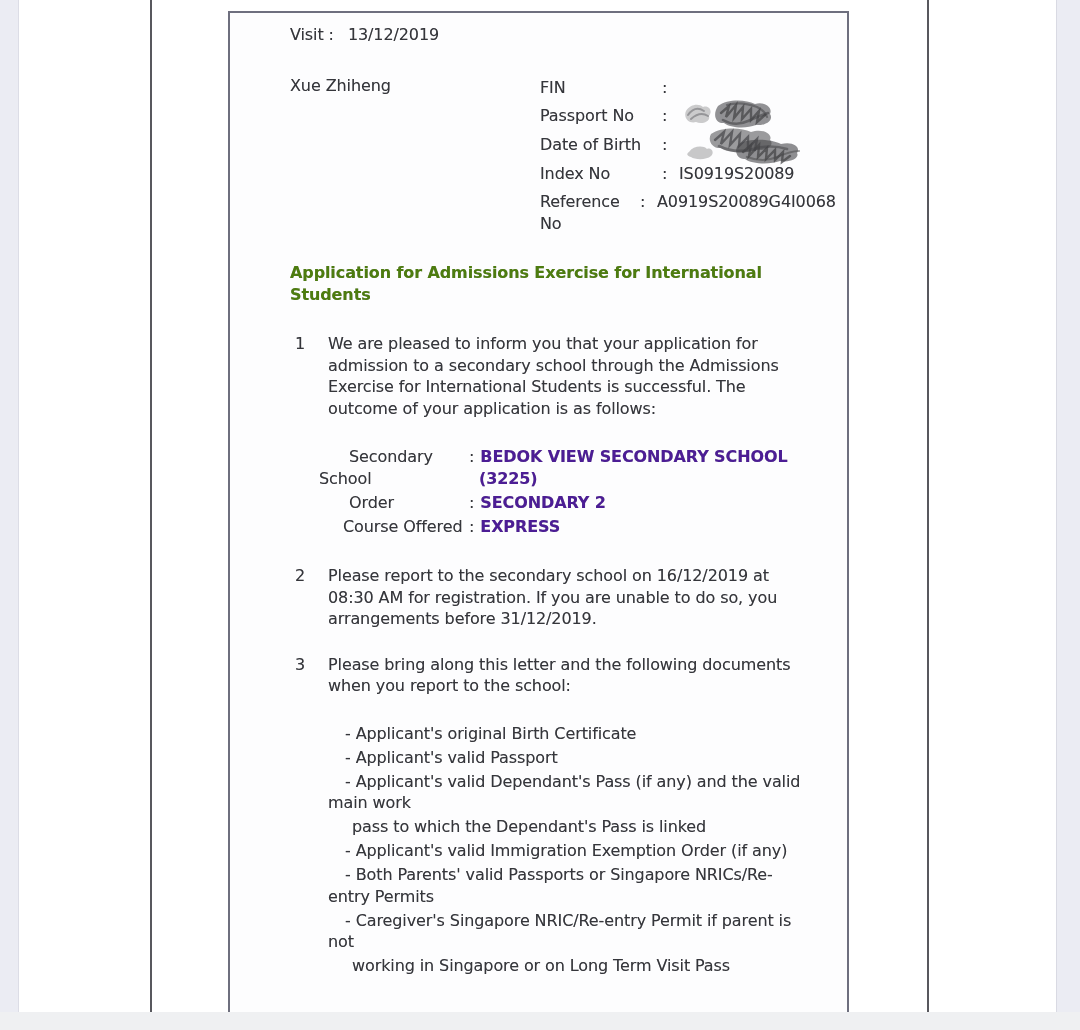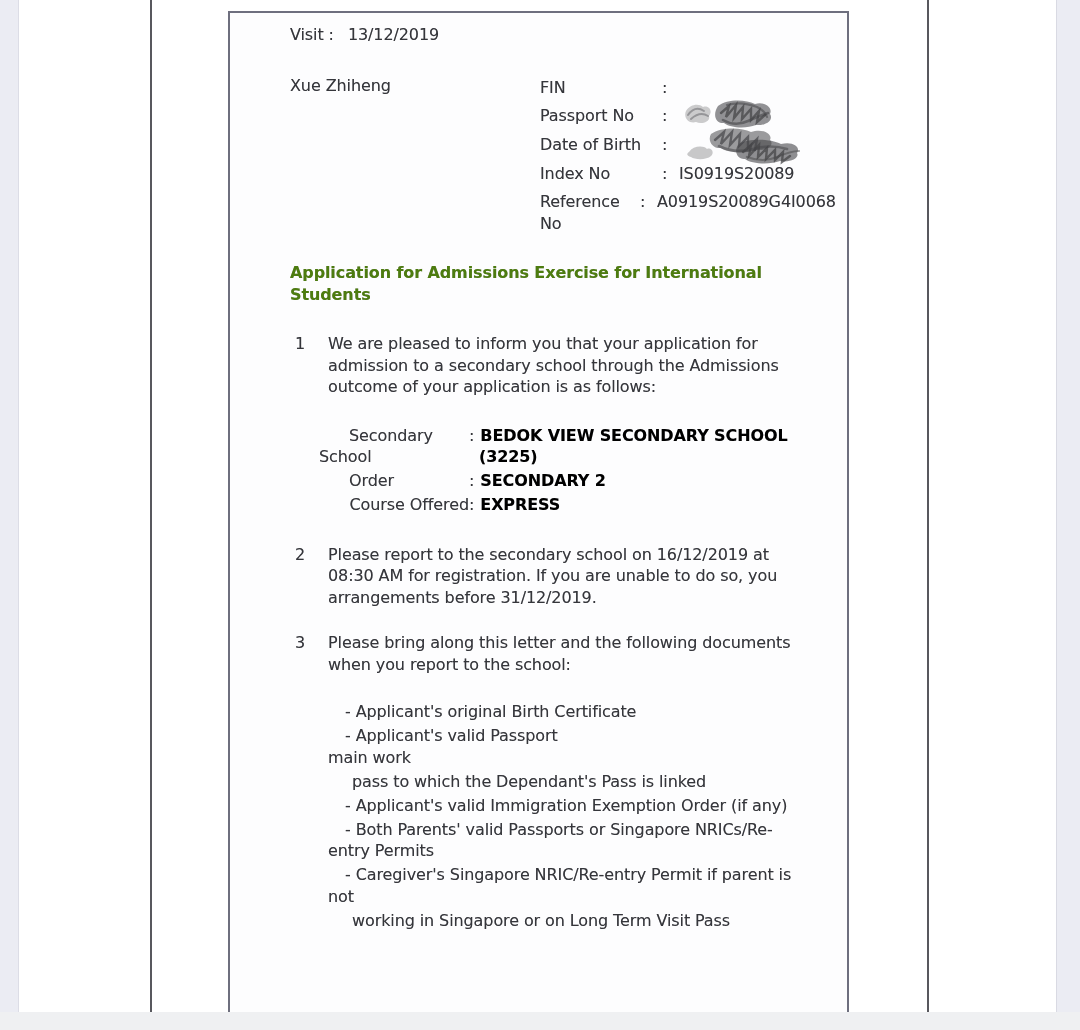--- a/index.html
+++ b/index.html
@@ -31,24 +31,24 @@
   .para{display:flex;margin-top:28px;}
   .para.p3{margin-top:24px;}
   .pnum{width:38px;box-sizing:border-box;padding-left:5px;}
   .plines div{white-space:nowrap;}
   .details{margin:27px 0 0 29px;}
   .drow{display:flex;margin-top:2.5px;}
   .drow.first{margin-top:0;}
   .dlabel{width:150px;}
   .dlabel div{white-space:nowrap;}
   .ind30{padding-left:30px;}
-  .ind24{padding-left:24px;text-align:right;}
+  .ind24{padding-left:24px;}
   .dvalue div{white-space:nowrap;}
   .dvalue .vl2{padding-left:10px;}
-  .dvalue b,.bold{font-weight:bold;color:#000000;}
+  .dvalue b,.bold{font-weight:bold;color:#4c1d95;}
   .vcolon{margin-right:6px;}
   .doclist{margin:26px 0 0 38px;}
   .doclist div{white-space:nowrap;margin-top:2.5px;}
   .doclist .cont{margin-top:0;padding-left:0;}
   .doclist .dash{padding-left:17px;}
   .doclist .sub{padding-left:24px;margin-top:2.5px;}
 </style>
 </head>
 <body>
 
@@ -129,20 +129,21 @@
   <div class="heading">
     <div>Application for Admissions Exercise for International</div>
     <div>Students</div>
   </div>
 
   <div class="para">
     <div class="pnum">1</div>
     <div class="plines">
       <div>We are pleased to inform you that your application for</div>
       <div>admission to a secondary school through the Admissions</div>
+      <div>Exercise for International Students is successful. The</div>
       <div>outcome of your application is as follows:</div>
     </div>
   </div>
 
   <div class="details">
     <div class="drow first">
       <div class="dlabel">
         <div class="ind30">Secondary</div>
         <div>School</div>
       </div>
@@ -182,20 +183,21 @@
     <div class="pnum">3</div>
     <div class="plines">
       <div>Please bring along this letter and the following documents</div>
       <div>when you report to the school:</div>
     </div>
   </div>
 
   <div class="doclist">
     <div class="dash">- Applicant's original Birth Certificate</div>
     <div class="dash">- Applicant's valid Passport</div>
+    <div class="dash">- Applicant's valid Dependant's Pass (if any) and the valid</div>
     <div class="cont">main work</div>
     <div class="sub">pass to which the Dependant's Pass is linked</div>
     <div class="dash">- Applicant's valid Immigration Exemption Order (if any)</div>
     <div class="dash">- Both Parents' valid Passports or Singapore NRICs/Re-</div>
     <div class="cont">entry Permits</div>
     <div class="dash">- Caregiver's Singapore NRIC/Re-entry Permit if parent is</div>
     <div class="cont">not</div>
     <div class="sub">working in Singapore or on Long Term Visit Pass</div>
   </div>
 

